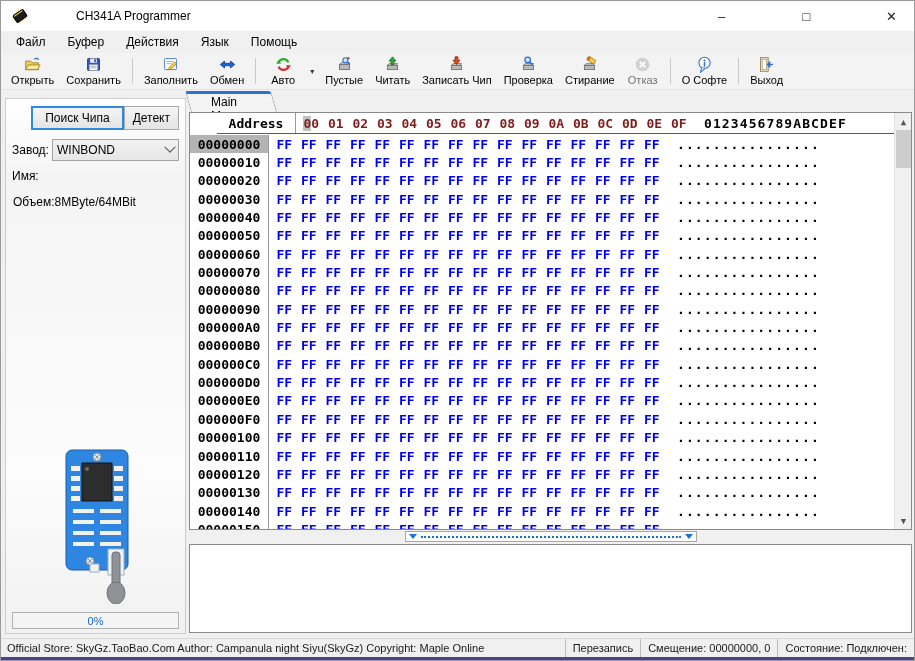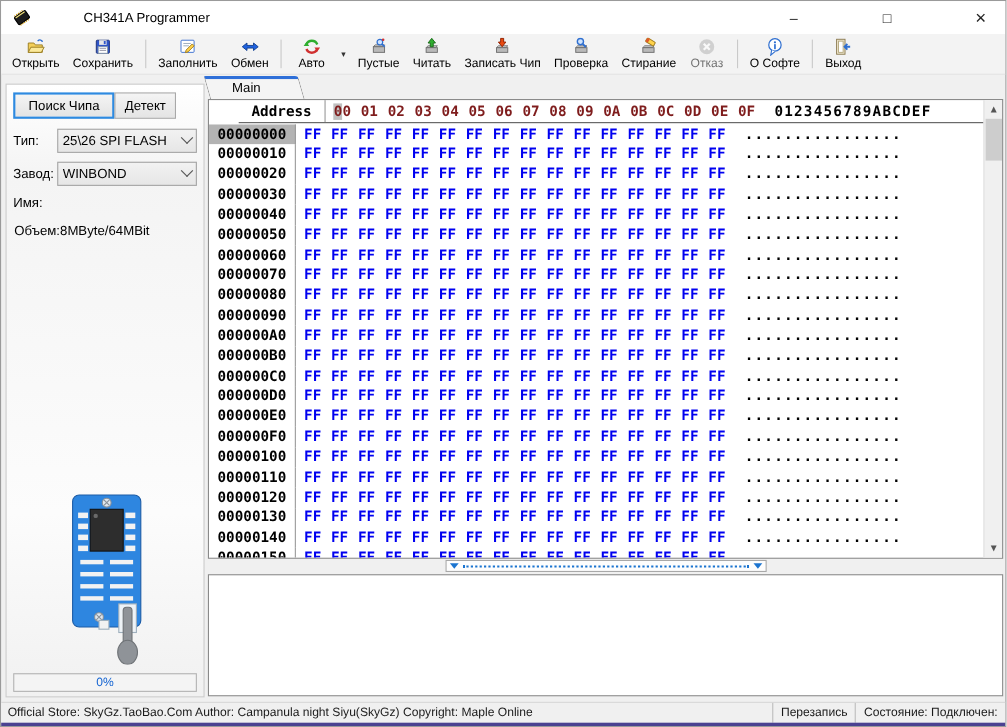--- a/index.html
+++ b/index.html
@@ -23,21 +23,21 @@
   .tbtn .ticon{width:19px;height:17px;display:flex;align-items:center;justify-content:center;}
   .tbtn .ticon svg{width:17px;height:17px;}
   .tbtn .tlabel{font-size:11px;color:#000;margin-top:1px;white-space:nowrap;}
   .tbtn.disabled{opacity:.55;filter:grayscale(1);}
   .tb-sep{width:1px;height:26px;background:#c9c9c9;margin:0 5px;}
   .tb-drop{width:14px;height:30px;display:flex;align-items:center;justify-content:center;font-size:8px;color:#333;}
 
   
   .content{flex:1;display:flex;min-height:0;}
   .sidebar{width:181px;flex:none;margin:8px 3px 4px 4px;border:1px solid #cdcdcd;background:linear-gradient(#ffffff,#f4f4f4 15%,#fcfcfc 70%,#f1f1f1);display:flex;flex-direction:column;padding:7px 6px 4px;}
-  .sb-btnrow{display:flex;justify-content:flex-start;margin-bottom:9px;}
+  .sb-btnrow{display:flex;justify-content:flex-end;margin-bottom:9px;}
   .sb-btn{background:linear-gradient(#f4f4f4,#e4e4e4);border:1px solid #a8a8a8;font-size:12px;padding:4px 8px;color:#000;}
   .sb-btn.focused{border:2px solid #2e8ae0;padding:3px 12px;}
   .sb-field{display:flex;align-items:center;margin-bottom:8px;}
   .sb-field .flabel{width:40px;font-size:12px;color:#000;flex:none;}
   .combo{flex:1;height:22px;border:1px solid #a2a2a2;background:linear-gradient(#f2f2f2,#e6e6e6);display:flex;align-items:center;padding:0 4px;}
   .combo .cval{flex:1;font-size:12px;color:#000;white-space:nowrap;overflow:hidden;}
   .combo .chev{width:8px;height:8px;border-right:1px solid #555;border-bottom:1px solid #555;transform:rotate(45deg) translate(-2px,-2px);flex:none;}
   .sb-cap{font-size:12px;color:#000;margin:4px 0 0 1px;white-space:nowrap;}
   .sb-spacer{flex:1;}
   .chipgfx{display:flex;justify-content:center;margin-bottom:6px;}
@@ -95,20 +95,27 @@
           </g>
         </svg>
     </span>
     <span class="title">CH341A Programmer</span>
     <span class="spacer"></span>
     <span class="winbtn">–</span>
     <span class="winbtn">□</span>
     <span class="winbtn">✕</span>
   </div>
 
+  <div class="menubar" id="menubar">
+      <span class="menuitem">Файл</span>
+      <span class="menuitem">Буфер</span>
+      <span class="menuitem">Действия</span>
+      <span class="menuitem">Язык</span>
+      <span class="menuitem">Помощь</span>
+    </div>
 
   <div class="toolbar" id="toolbar">
       <div class="tbtn">
         <span class="ticon">
           <svg viewBox="0 0 20 20">
             <path d="M12 4c2-2.2 5-1.2 5 .8" stroke="#2f6fd0" fill="none" stroke-width="1.4"></path>
             <path d="M2 6h6l1.5 2H17v8H2z" fill="#f3cf5a" stroke="#9a7d22"></path>
             <path d="M2 16l2.8-5.5H19L16 16z" fill="#fbe99a" stroke="#9a7d22"></path>
           </svg>
         </span>
@@ -249,27 +256,20 @@
     </div>
 
   <div class="content">
 
     <div class="sidebar">
       <div class="sb-btnrow">
         <button class="sb-btn focused">Поиск Чипа</button>
         <button class="sb-btn">Детект</button>
       </div>
       <div id="sb-fields">
-          <div class="sb-field">
-            <span class="flabel">Тип:</span>
-            <div class="combo">
-              <span class="cval">25\26 SPI FLASH</span>
-              <span class="chev"></span>
-            </div>
-          </div>
           <div class="sb-field">
             <span class="flabel">Завод:</span>
             <div class="combo">
               <span class="cval">WINBOND</span>
               <span class="chev"></span>
             </div>
           </div>
           <div class="sb-field">
             <span class="flabel">Имя:</span>
           </div>
@@ -851,16 +851,17 @@
           <span class="htri"></span>
         </div>
       </div>
       <div class="logpanel"></div>
     </div>
   </div>
 
   <div class="statusbar">
     <span class="st-info">Official Store: SkyGz.TaoBao.Com Author: Campanula night Siyu(SkyGz) Copyright: Maple Online</span>
     <span class="st-sec">Перезапись</span>
+    <span class="st-sec">Смещение: 00000000, 0</span>
     <span class="st-sec">Состояние: Подключен:</span>
   </div>
   <div class="bottomline"></div>
 </div>
 
 </body></html>

